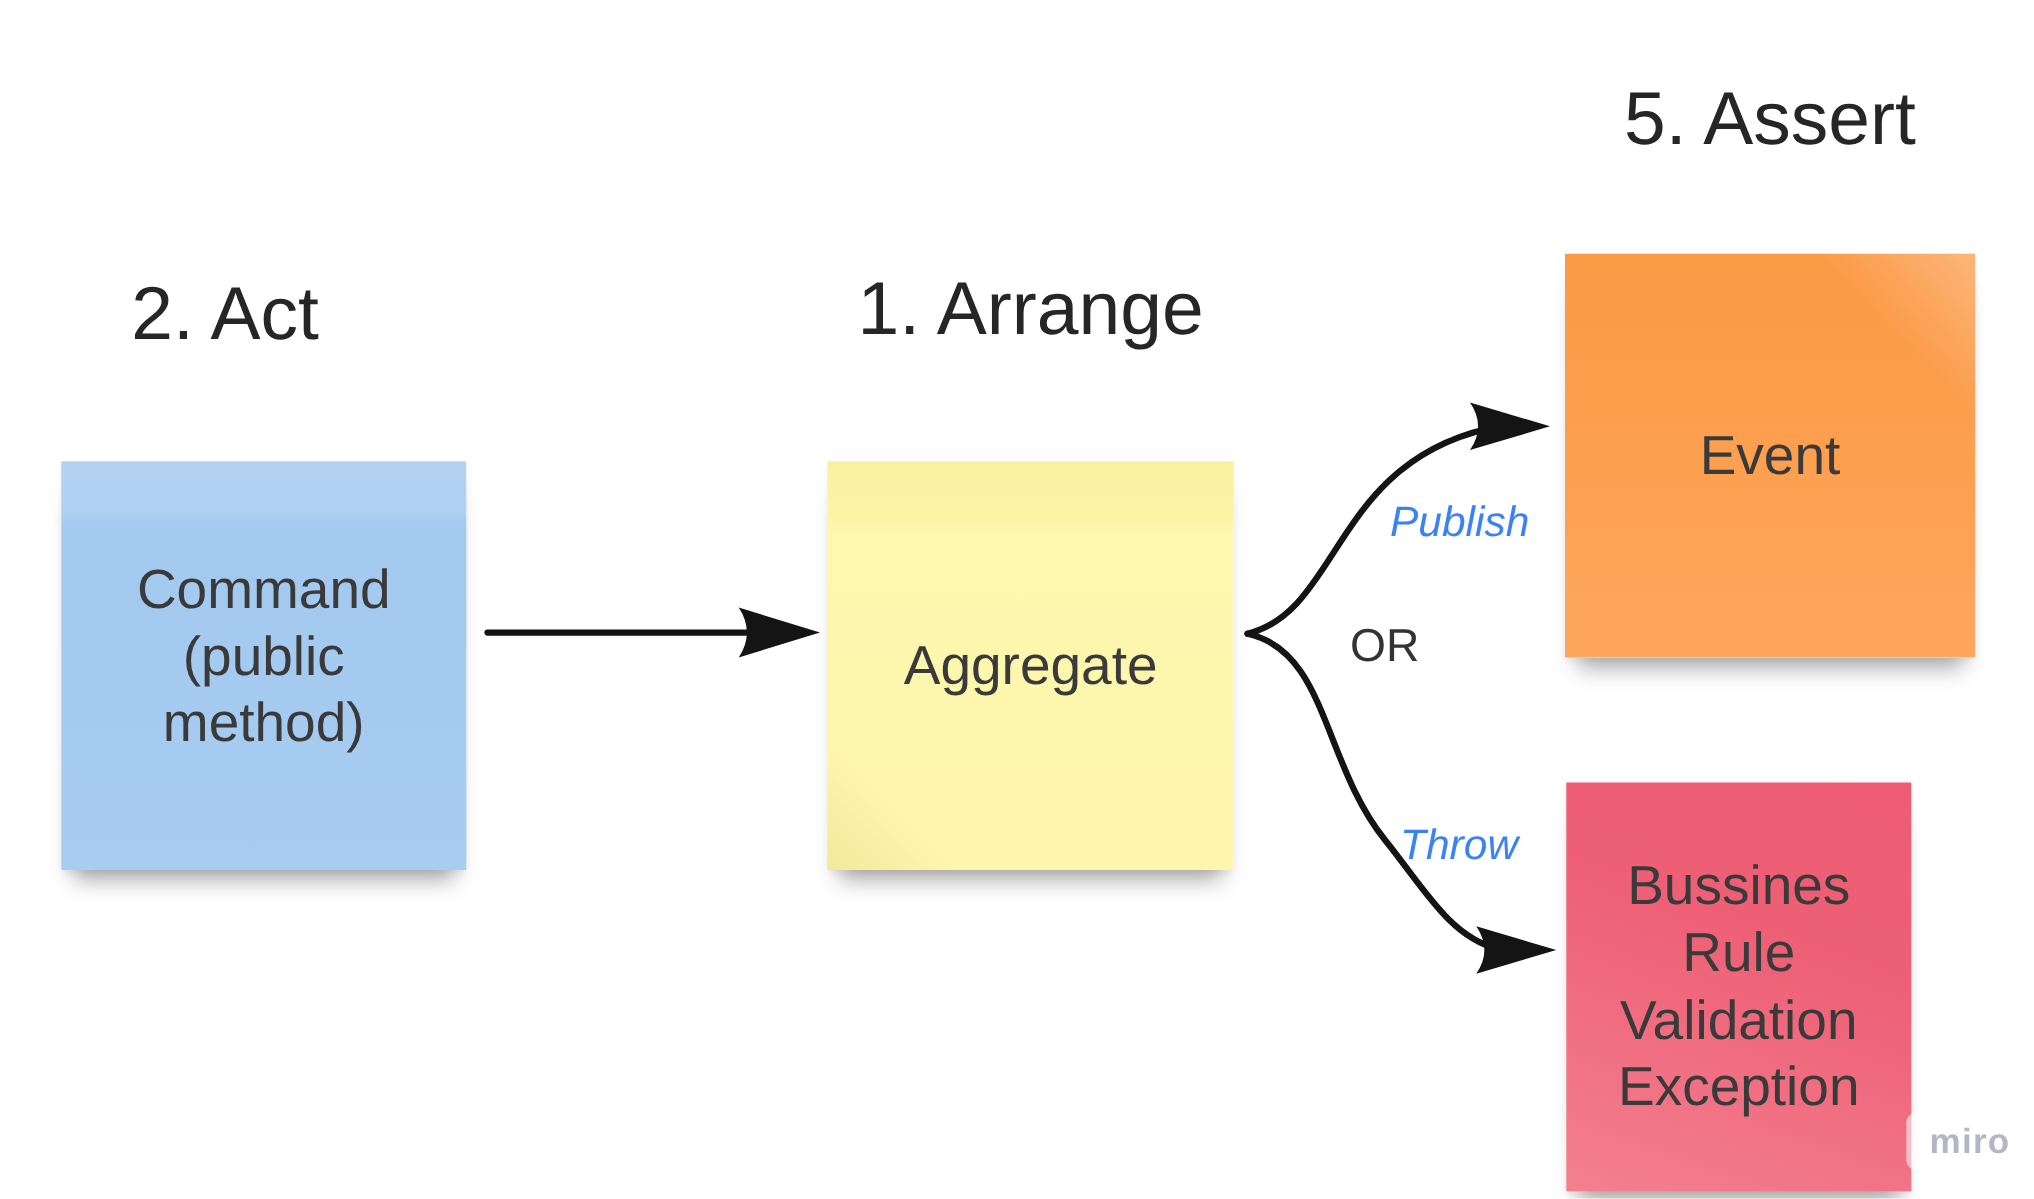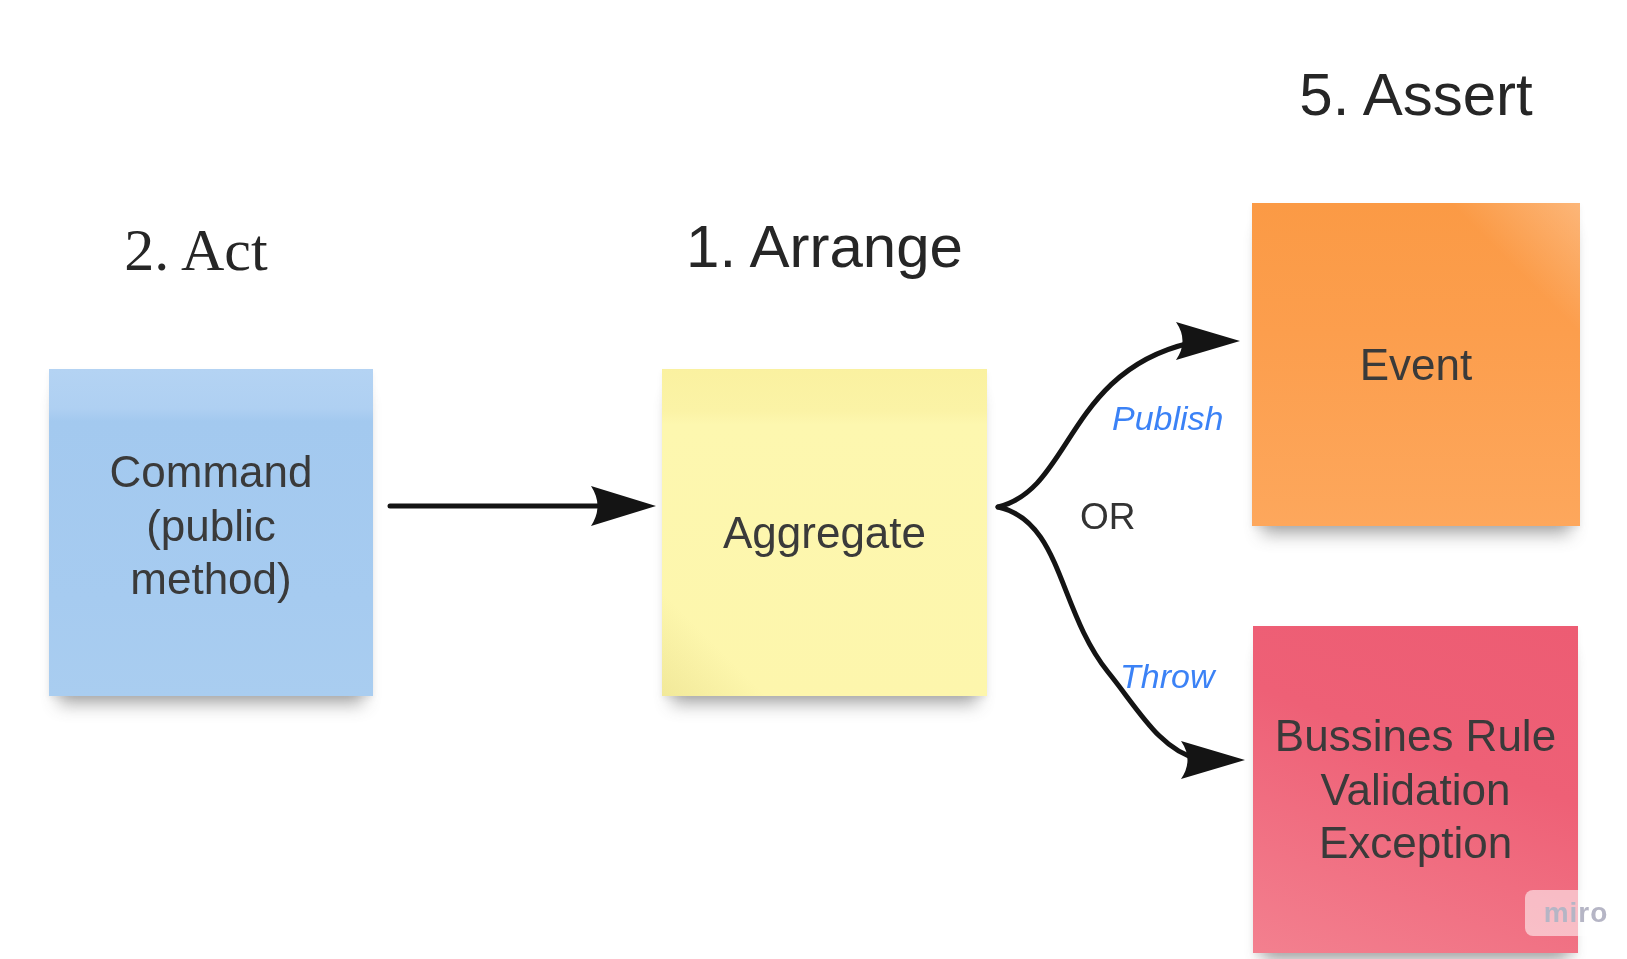--- a/index.html
+++ b/index.html
@@ -27,21 +27,21 @@
     stroke: none;
   }
   .heading {
     position: absolute;
     text-align: center;
     font-size: 60px;
     line-height: 1.15;
     color: #262626;
     white-space: nowrap;
   }
-  #heading-act     { left: 34px;   top: 216px; width: 324px; font-family: Liberation Serif, serif; }
+  #heading-act     { left: 18px;   top: 216px; width: 324px; }
   #heading-arrange { left: 662px;  top: 212px; width: 325px; }
   #heading-assert  { left: 1252px; top: 60px;  width: 328px; }
 
   .note {
     position: absolute;
     display: flex;
     align-items: center;
     justify-content: center;
     text-align: center;
     box-sizing: border-box;
@@ -73,21 +73,21 @@
     background: linear-gradient(45deg, rgba(170,150,40,0.14) 0%, rgba(170,150,40,0) 16%);
   }
   #note-event {
     left: 1252px; top: 157px; width: 328px; height: 323px;
     background: linear-gradient(to bottom, #fb9a45 0%, #fc9e4d 40%, #fda75c 100%);
   }
   #note-event::after {
     background: linear-gradient(225deg, rgba(255,255,255,0.28) 0%, rgba(255,255,255,0) 20%);
   }
   #note-exception {
-    left: 1253px; top: 580px; width: 325px; height: 327px;
+    left: 1253px; top: 580px; width: 276px; height: 327px;
     background: linear-gradient(200deg, #ed5c73 0%, #ee6076 40%, #f3808f 100%);
   }
 
   .conn-label {
     position: absolute;
     color: #3b82f6;
     font-size: 34px;
     white-space: nowrap;
   }
   .conn-label.italic { font-style: italic; }

